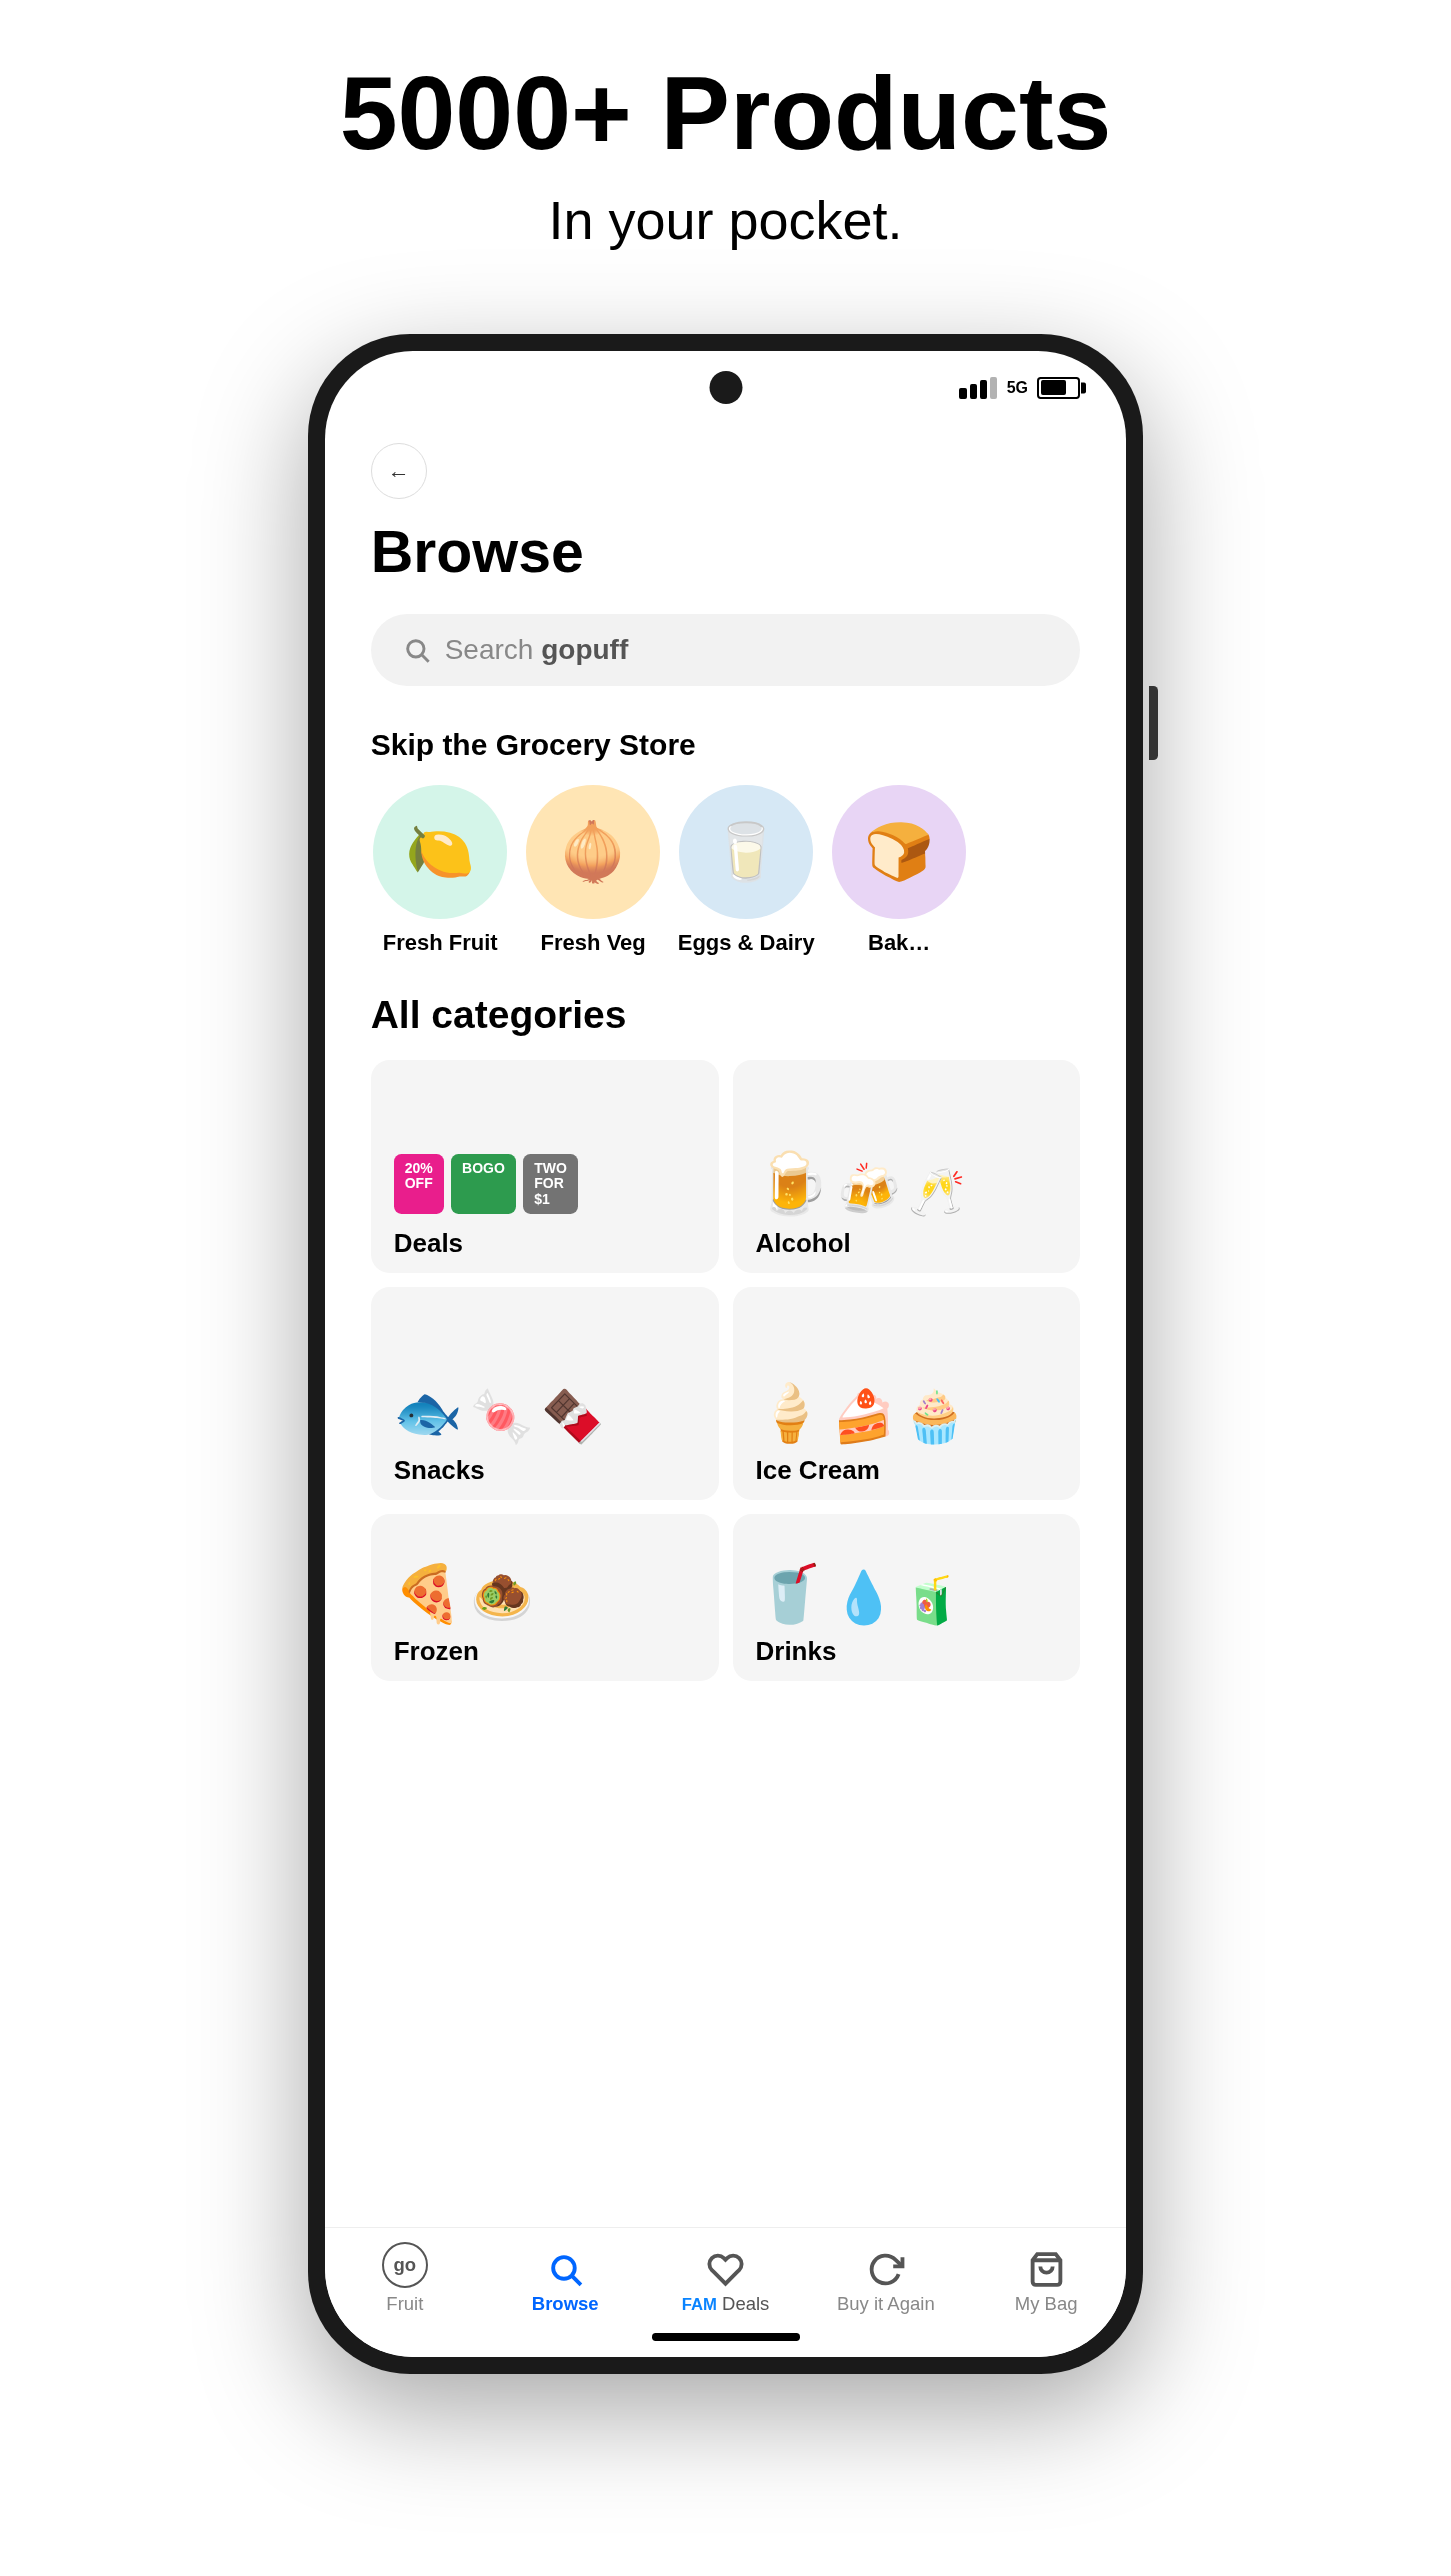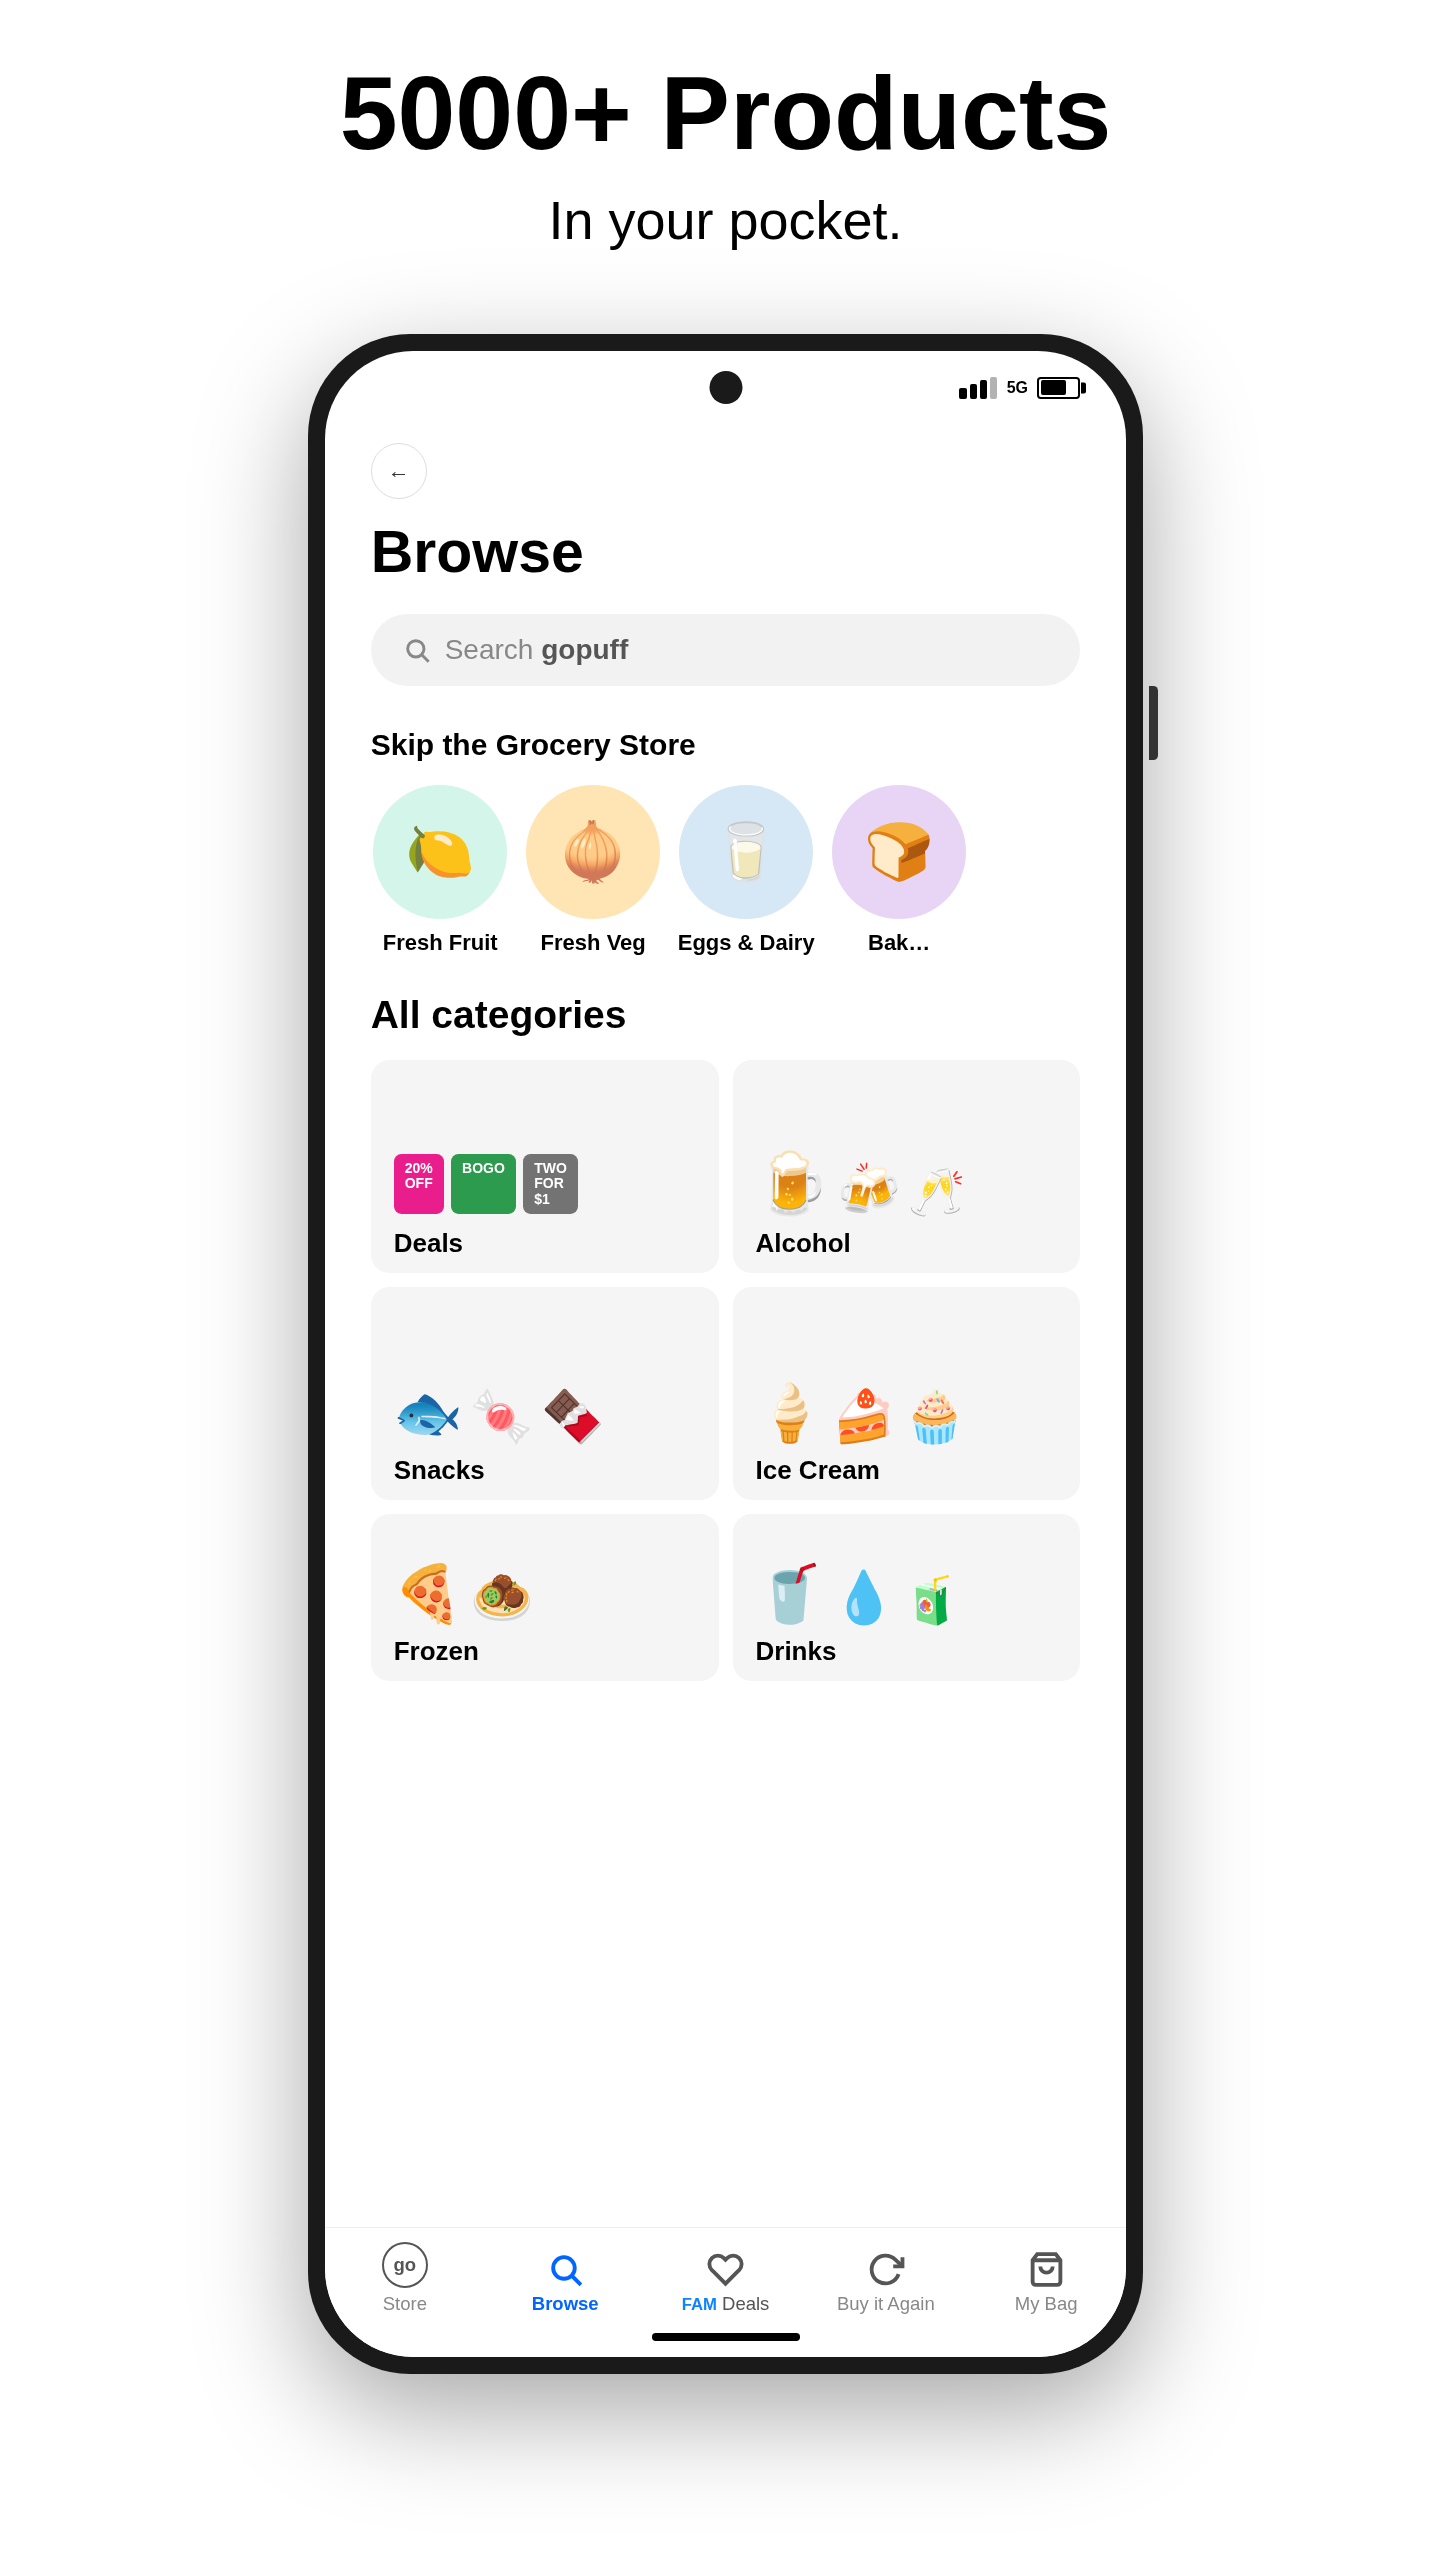--- a/index.html
+++ b/index.html
@@ -522,21 +522,21 @@
 
         </div>
       </div>
 
       <div class="bottom-nav">
 
         <div class="nav-item">
           <div class="nav-icon">
             <div class="home-circle">go</div>
           </div>
-          <span class="nav-label">Store</span>
+          <span class="nav-label">Fruit</span>
         </div>
 
         <div class="nav-item">
           <div class="nav-icon">
             <svg width="37" height="37" viewBox="0 0 24 24" fill="none" stroke="#0066ff" stroke-width="2.5">
               <circle cx="11" cy="11" r="7"></circle>
               <line x1="16.5" y1="16.5" x2="22" y2="22"></line>
             </svg>
           </div>
           <span class="nav-label-active">Browse</span>

